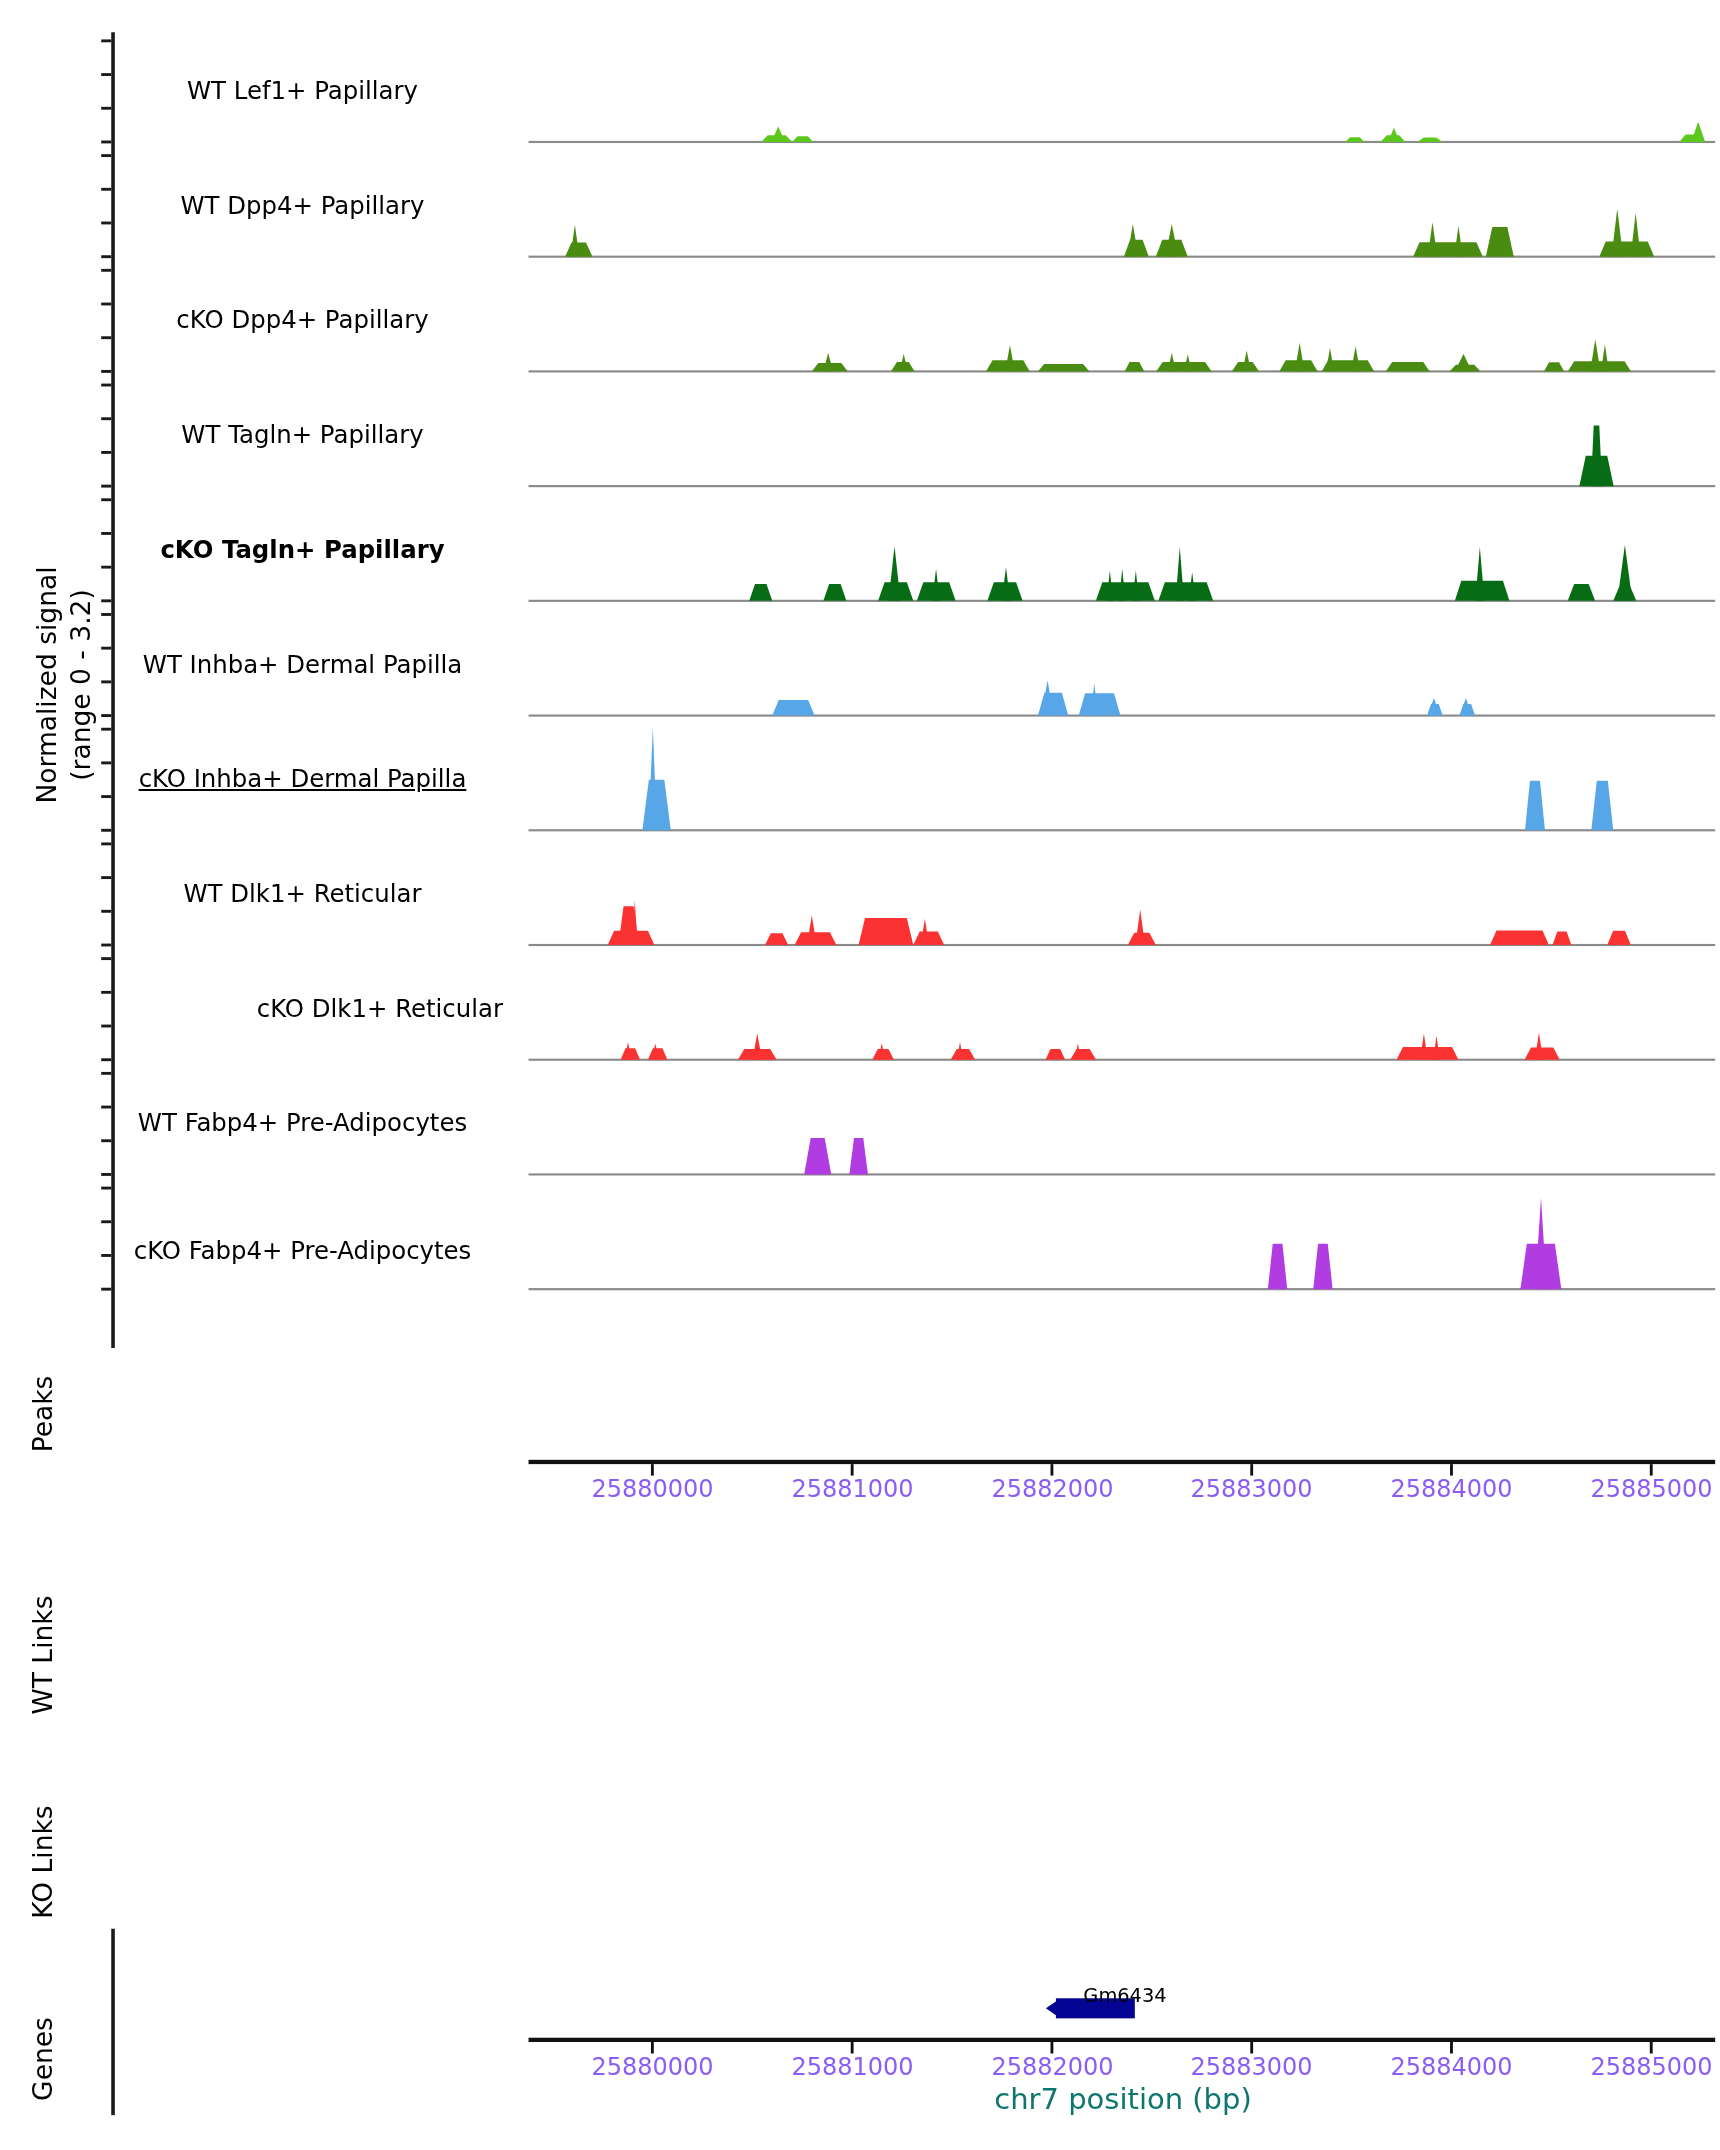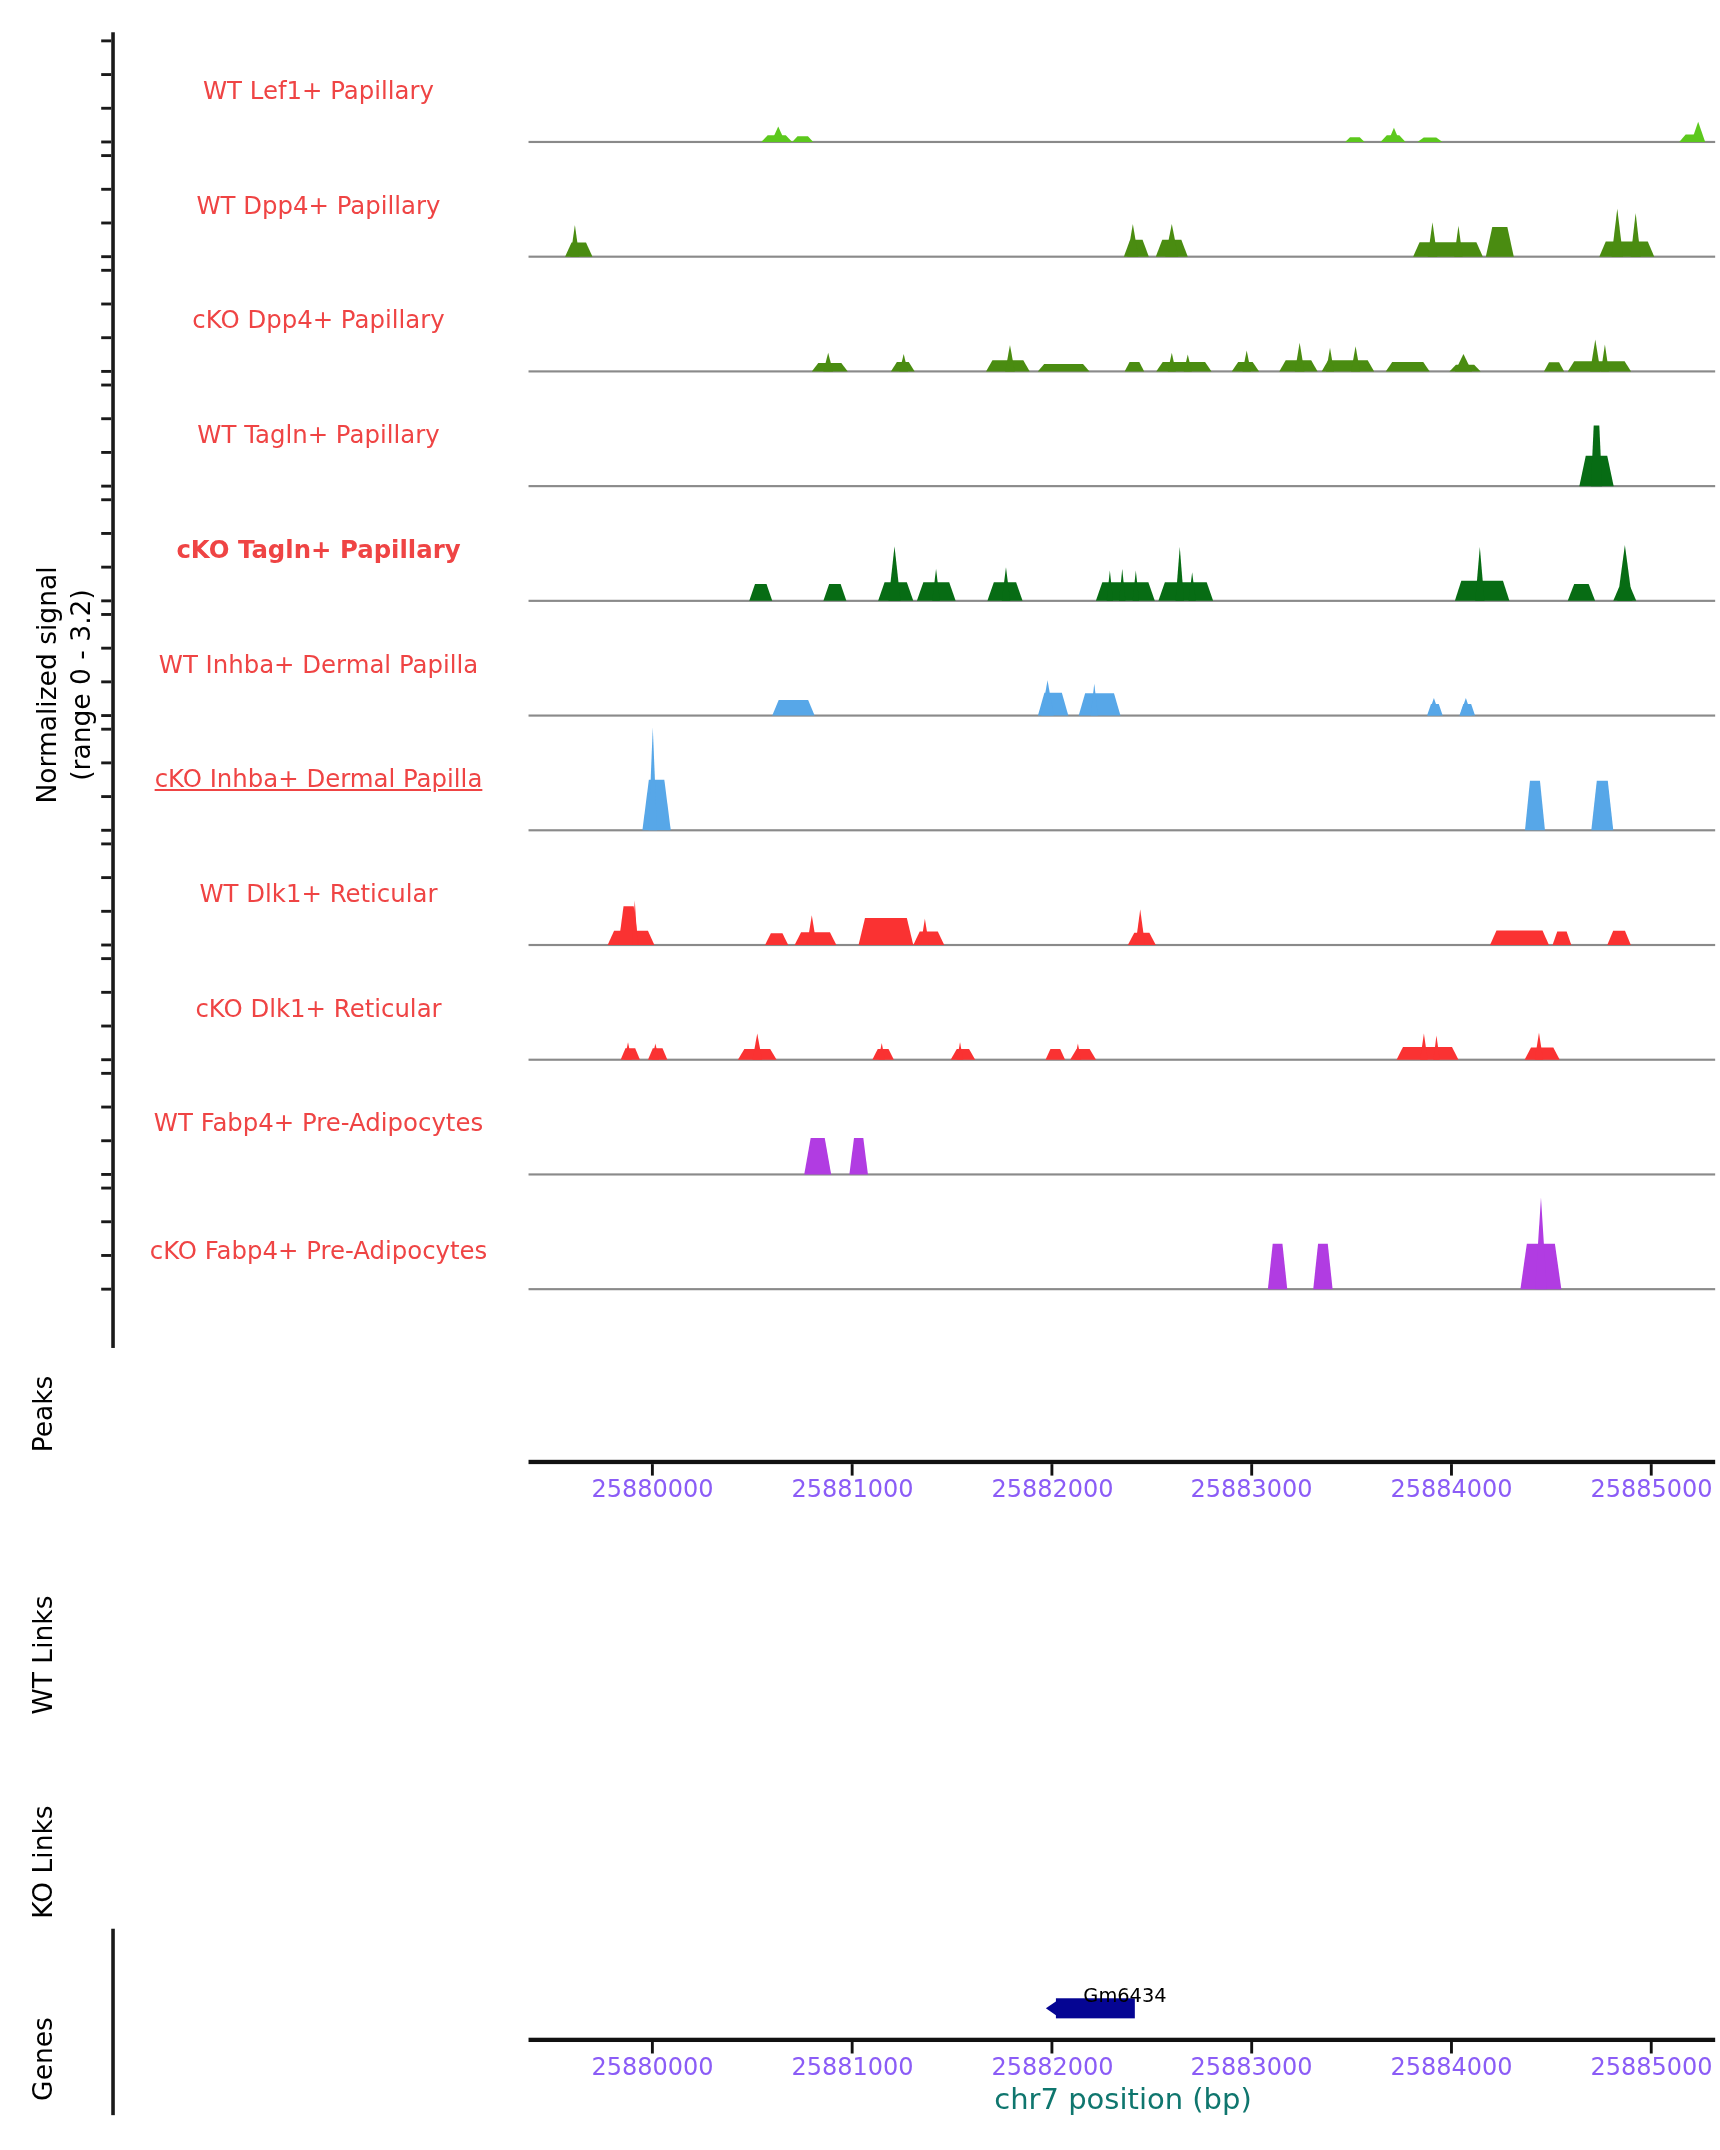--- a/index.html
+++ b/index.html
@@ -13,22 +13,22 @@
   #plot-svg{position:absolute;left:0;top:0;}
   .rot-label{
     position:absolute;
     transform:translate(-50%,-50%) rotate(-90deg);
     white-space:nowrap;
     color:#000;
   }
   .ylab{font-size:26.5px;color:#000;}
   .section-label{font-size:26.5px;color:#000;}
   .track-label{
-    position:absolute;left:118px;width:401px;
-    text-align:center;font-size:24.4px;color:#ef4444;
+    position:absolute;left:102px;width:401px;
+    text-align:center;font-size:24.4px;color:#000000;
     white-space:nowrap;
   }
   .tick-label{
     position:absolute;width:201px;margin-left:-100px;
     text-align:center;font-size:24px;color:#8b5cf6;
     white-space:nowrap;
   }
   #axis-title{
     position:absolute;
     transform:translate(-50%,0);
@@ -251,21 +251,21 @@
 
   <div id="track-labels">
       <div class="track-label" style="top: 76px;">WT Lef1+ Papillary</div>
       <div class="track-label" style="top: 191px;">WT Dpp4+ Papillary</div>
       <div class="track-label" style="top: 305px; text-align: center;">cKO Dpp4+ Papillary</div>
       <div class="track-label" style="top: 420px;">WT Tagln+ Papillary</div>
       <div class="track-label" style="top: 535px; font-weight: bold;">cKO Tagln+ Papillary</div>
       <div class="track-label" style="top: 650px;">WT Inhba+ Dermal Papilla</div>
       <div class="track-label" style="top: 764px; text-decoration: underline;">cKO Inhba+ Dermal Papilla</div>
       <div class="track-label" style="top: 879px;">WT Dlk1+ Reticular</div>
-      <div class="track-label" style="top: 994px;">cKO Dlk1+ Reticular</div>
+      <div class="track-label" style="top: 994px; text-align: right;">cKO Dlk1+ Reticular</div>
       <div class="track-label" style="top: 1108px;">WT Fabp4+ Pre-Adipocytes</div>
       <div class="track-label" style="top: 1223px; margin-top: 13px;">cKO Fabp4+ Pre-Adipocytes</div>
     </div>
 
   <div id="axis1-labels">
       <div class="tick-label" style="left: 652px; top: 1475px;">25880000</div>
       <div class="tick-label" style="left: 852px; top: 1475px;">25881000</div>
       <div class="tick-label" style="left: 1052px; top: 1475px;">25882000</div>
       <div class="tick-label" style="left: 1251px; top: 1475px;">25883000</div>
       <div class="tick-label" style="left: 1451px; top: 1475px;">25884000</div>

